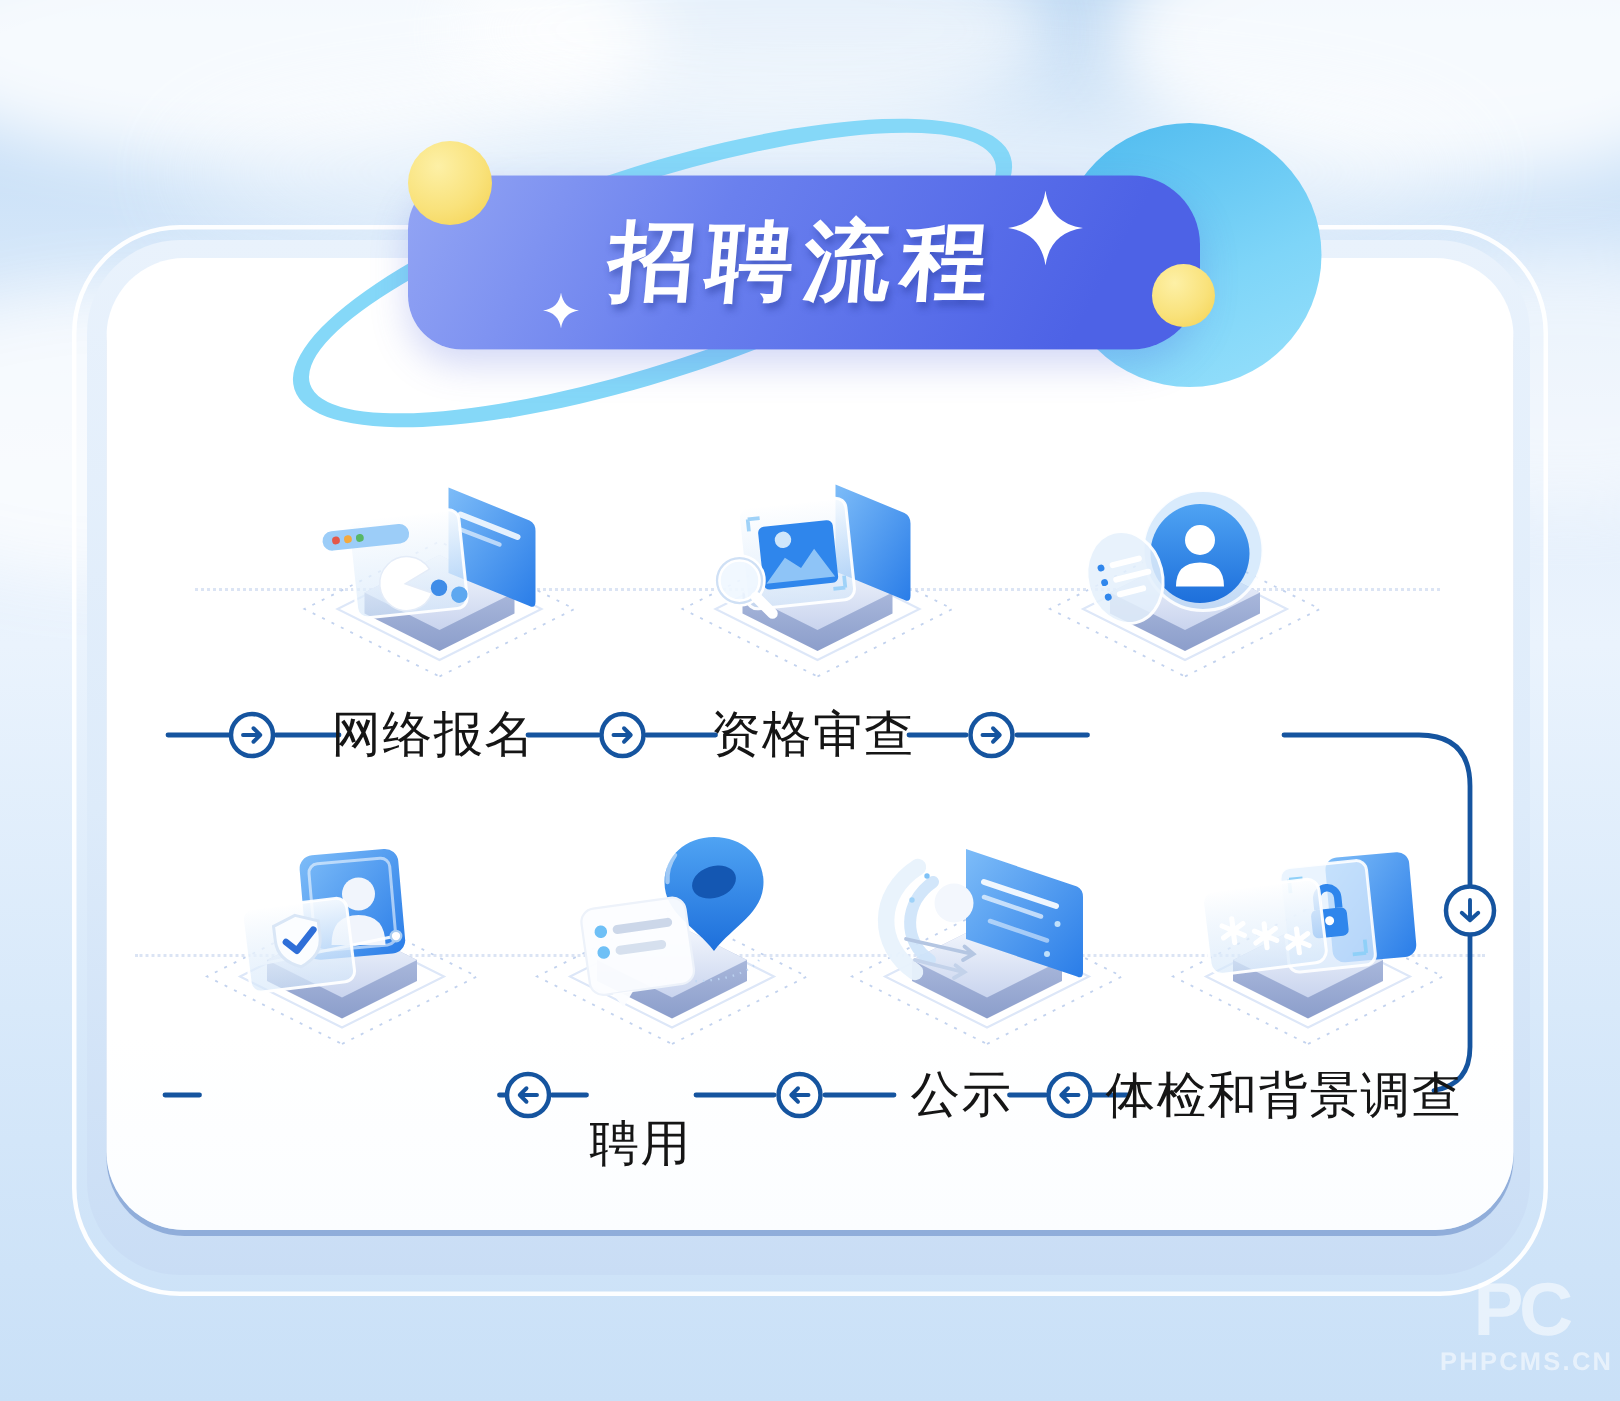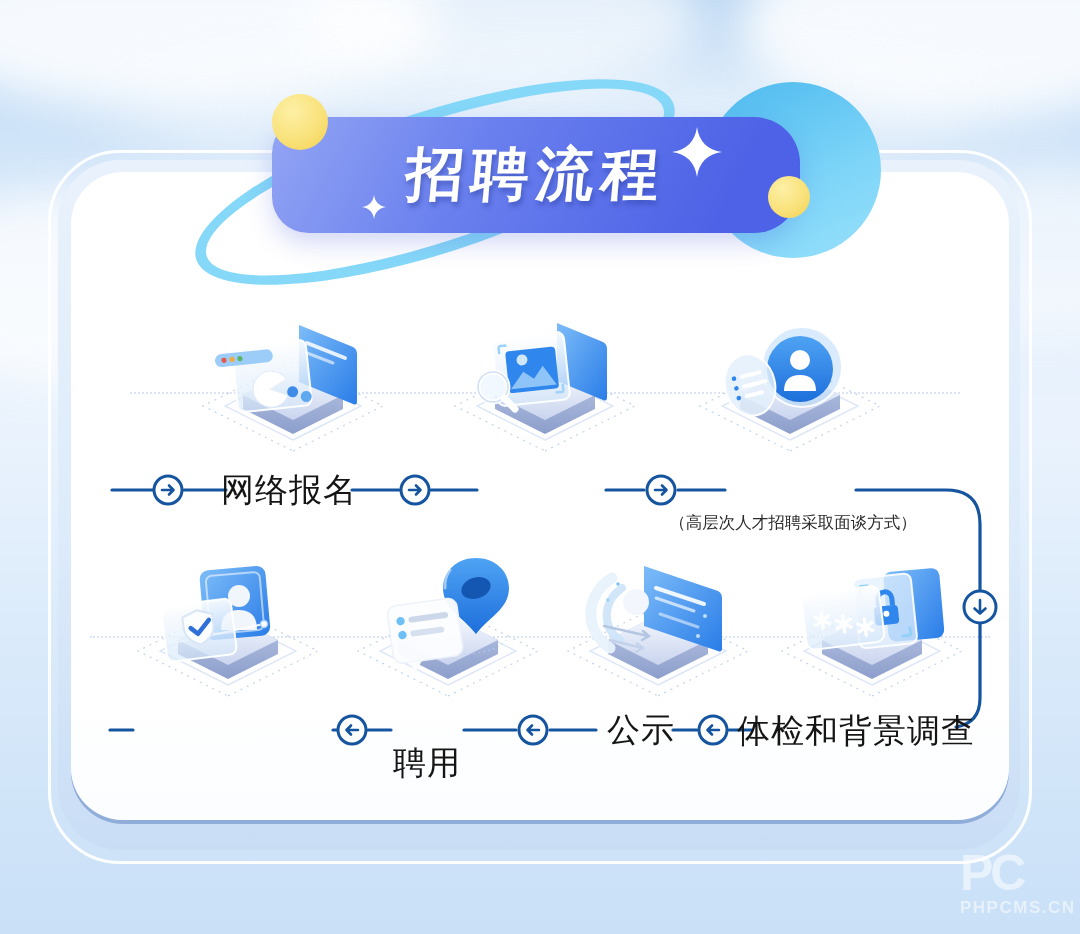--- a/index.html
+++ b/index.html
@@ -38,21 +38,21 @@
   .icon{position:absolute;width:220px;height:165px;z-index:6;}
   .connector{position:absolute;left:0;top:0;z-index:7;pointer-events:none;}
   .lbl{position:absolute;transform:translate(-50%,-50%);white-space:nowrap;z-index:8;
     font-size:33px;font-weight:400;color:#151515;letter-spacing:1px;}
   .note{position:absolute;transform:translate(-50%,-50%);white-space:nowrap;z-index:8;
     font-size:16.5px;font-weight:500;color:#2b2b2b;}
   
   .dd{fill:none;stroke:#c2d2ee;stroke-width:1.2;stroke-dasharray:2 5;}
   .dl{fill:none;stroke:#dde7f8;stroke-width:1.4;}
   
-  .watermark{position:absolute;left:960px;top:850px;width:108px;z-index:15;
+  .watermark{position:absolute;left:960px;top:850px;width:108px;text-align:center;z-index:15;
     color:rgba(255,255,255,.55);}
   .wm-logo{font-size:50px;font-weight:bold;letter-spacing:-3px;line-height:.92;}
   .wm-site{font-size:17px;font-weight:bold;letter-spacing:1.5px;margin-top:2px;}
 </style>
 </head>
 <body>
 
 <div class="stage">
 
   <div class="cloud" style="left:-80px;top:-60px;width:520px;height:170px;"></div>
@@ -298,21 +298,21 @@
       <path d="M409 490 H420 M416 485.5 L420.5 490 L416 494.5"></path>
       <path d="M655 490 H666 M662 485.5 L666.5 490 L662 494.5"></path>
       <path d="M980 600 V613 M974.5 608.5 L980 613.5 L985.5 608.5"></path>
       <path d="M358 730 H347 M351 725.5 L346.5 730 L351 734.5"></path>
       <path d="M539 730 H528 M532 725.5 L527.5 730 L532 734.5"></path>
       <path d="M719 730 H708 M712 725.5 L707.5 730 L712 734.5"></path>
     </g>
   </svg>
 
   <div class="lbl" style="left:289px;top:490px;">网络报名</div>
-  <div class="note" style="left:793px;top:523px;">（高层次人才招聘采取面谈方式）</div>
+  <div class="lbl" style="left:542px;top:490px;">资格审查</div>
   <div class="lbl" style="left:427px;top:763px;">聘用</div>
   <div class="lbl" style="left:641px;top:730px;">公示</div>
   <div class="lbl" style="left:856px;top:731px;">体检和背景调查</div>
 
   <div class="orbit-ring"></div>
   <div class="circle-blue"></div>
   <div class="banner"></div>
   <div class="banner-title">招聘流程</div>
   <div class="dot-yellow" style="left:272px;top:94px;width:56px;height:56px;"></div>
   <div class="dot-yellow" style="left:768px;top:176px;width:42px;height:42px;"></div>

